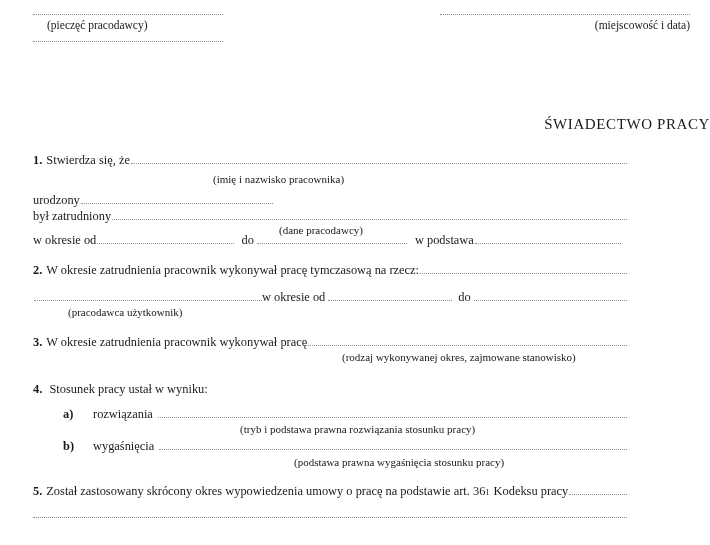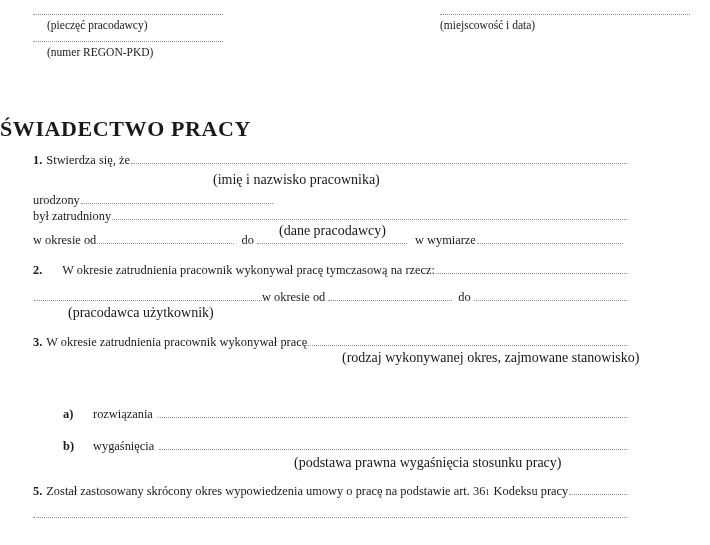--- a/index.html
+++ b/index.html
@@ -47,38 +47,38 @@
     height: 0;
     width: 100%;
   }
   .hdr .cap {
     font-size: 11.5px;
     line-height: 15px;
     padding-top: 3px;
     white-space: nowrap;
   }
   .hdr-left .cap  { padding-left: 14px; }
-  .hdr-right .cap { text-align: left; }
+  .hdr-right .cap { text-align: right; }
 
   .hdr-left .rule2 {
     border-bottom: 1px dotted #8e8e8e;
     height: 0;
     width: 100%;
     margin-top: 8px;
   }
 
   
   .title {
     position: absolute;
     top: 116px;
     left: 0;
     width: 710px;
-    text-align: left;
-    font-size: 22px;
-    font-weight: bold;
+    text-align: right;
+    font-size: 15px;
+    font-weight: normal;
     letter-spacing: 0.6px;
   }
 
   
   .row {
     position: absolute;
     left: 33px;
     right: 22px;
     font-size: 12.4px;
     line-height: 16px;
@@ -86,21 +86,21 @@
   }
   .row.flex {
     display: flex;
     align-items: baseline;
   }
   .row .grow { flex: 1 1 auto; }
   .num { font-weight: bold; }
 
   .cap-line {
     position: absolute;
-    font-size: 14px;
+    font-size: 11px;
     line-height: 11px;
     white-space: nowrap;
     color: #171717;
   }
 
   .sup { font-size: 0.68em; vertical-align: super; line-height: 0; }
 
   .item {
     position: absolute;
     left: 63px;
@@ -127,21 +127,20 @@
 </style>
 </head>
 <body>
 
 <div class="page">
 
   <div class="hdr hdr-left">
     <div class="rule"></div>
     <div class="cap">(pieczęć pracodawcy)</div>
     <div class="rule2"></div>
-    <div class="cap">(numer REGON-PKD)</div>
   </div>
 
   <div class="hdr hdr-right">
     <div class="rule"></div>
     <div class="cap">(miejscowość i data)</div>
   </div>
 
   <div class="title">ŚWIADECTWO PRACY</div>
 
   <div class="row flex" style="top:152px;">
@@ -157,51 +156,56 @@
   </div>
 
   <div class="row" style="top:192px;">
     <span>urodzony</span><span class="dots" style="width:192px;"></span>
   </div>
   <div class="cap-line" style="top:225px; left:279px;">(dane pracodawcy)</div>
 
   <div class="row" style="top:232px;">
     <span>w okresie od</span><span class="dots" style="width:137px;"></span>
     <span style="padding:0 2px 0 4px;">do</span><span class="dots" style="width:150px;"></span>
-    <span style="padding:0 0 0 5px;">w wymiarze</span><span class="dots" style="width:146px;"></span>
+    <span style="padding:0 0 0 5px;">w podstawa</span><span class="dots" style="width:146px;"></span>
   </div>
 
   <div class="row flex" style="top:262px;">
     <span class="num">2.</span>
-    <span style="padding-left:4px;margin-left:16px;">W okresie zatrudnienia pracownik wykonywał pracę tymczasową na rzecz:</span>
+    <span style="padding-left:4px;">W okresie zatrudnienia pracownik wykonywał pracę tymczasową na rzecz:</span>
     <span class="dots grow"></span>
   </div>
 
   <div class="row flex" style="top:289px;">
     <span class="dots" style="width:228px;"></span>
     <span style="padding:0 2px 0 0;">w okresie od</span>
     <span class="dots" style="width:124px;"></span>
     <span style="padding:0 2px 0 6px;">do</span>
     <span class="dots grow"></span>
   </div>
   <div class="cap-line" style="top:307px; left:68px;">(pracodawca użytkownik)</div>
 
   <div class="row flex" style="top:334px;">
     <span class="num">3.</span>
     <span style="padding-left:4px;">W okresie zatrudnienia pracownik wykonywał pracę</span>
     <span class="dots grow"></span>
   </div>
   <div class="cap-line" style="top:352px; left:342px;">(rodzaj wykonywanej okres, zajmowane stanowisko)</div>
 
+  <div class="row" style="top:381px;">
+    <span class="num">4.</span>
+    <span style="padding-left:4px;">Stosunek pracy ustał w wyniku:</span>
+  </div>
 
   <div class="item" style="top:406px;">
     <span class="mark">a)</span>
     <span class="word">rozwiązania</span>
     <span class="dots grow" style="margin-left:5px;"></span>
   </div>
+  <div class="cap-line" style="top:424px; left:240px;">(tryb i podstawa prawna rozwiązania stosunku pracy)</div>
 
   <div class="item" style="top:438px;">
     <span class="mark">b)</span>
     <span class="word">wygaśnięcia</span>
     <span class="dots grow" style="margin-left:5px;"></span>
   </div>
   <div class="cap-line" style="top:457px; left:246px;padding-left:48px;">(podstawa prawna wygaśnięcia stosunku pracy)</div>
 
   <div class="row flex" style="top:483px;">
     <span class="num">5.</span>

